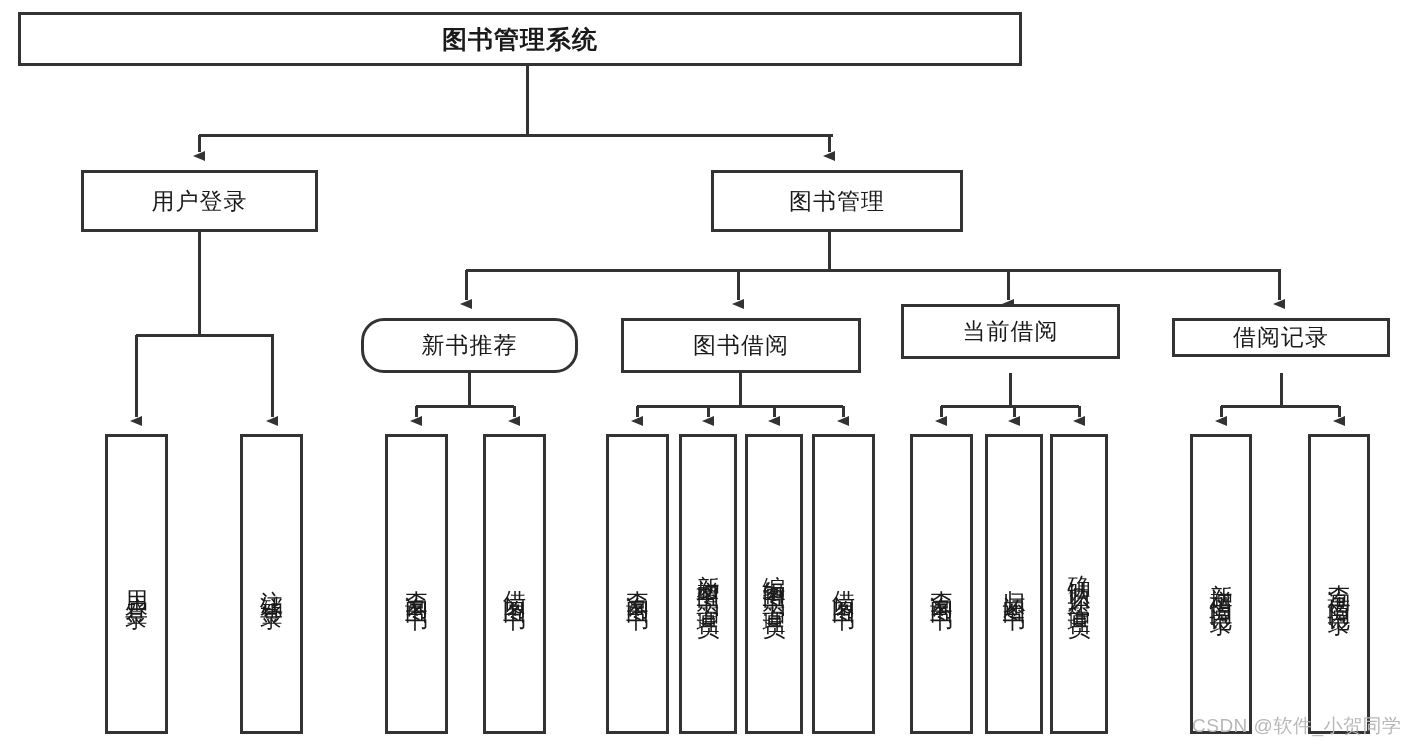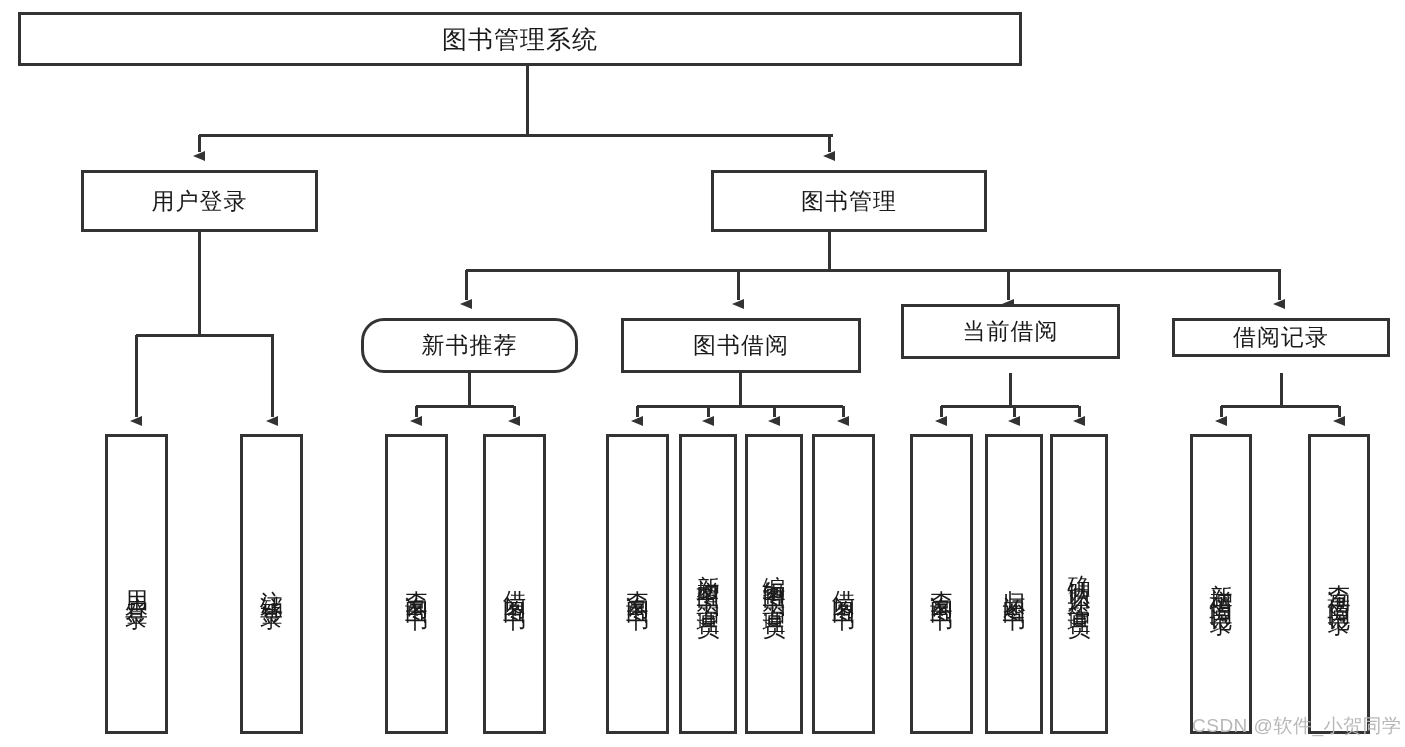--- a/index.html
+++ b/index.html
@@ -46,20 +46,21 @@
   .node.vert .vlabel {
     writing-mode: vertical-rl;
     text-orientation: upright;
     letter-spacing: 6px;
     line-height: 1;
     display: block;
     white-space: nowrap;
   }
   .node.root {
     font-size: 25px;
+    font-weight: bold;
   }
   .watermark {
     position: absolute;
     color: #b8b8b8;
     font-size: 19px;
     white-space: nowrap;
     letter-spacing: 0.5px;
   }
 </style>
 </head>
@@ -118,21 +119,21 @@
     </g>
   </svg>
 
   <div class="node horiz root" id="n-root" style="left: 18px; top: 12px; width: 1004px; height: 54px;">
     <span>图书管理系统</span>
   </div>
 
   <div class="node horiz" id="n-l2-0" style="left: 81px; top: 170px; width: 237px; height: 62px;">
     <span>用户登录</span>
   </div>
-  <div class="node horiz" id="n-l2-1" style="left: 711px; top: 170px; width: 276px; height: 62px;">
+  <div class="node horiz" id="n-l2-1" style="left: 711px; top: 170px; width: 252px; height: 62px;">
     <span>图书管理</span>
   </div>
 
   <div class="node horiz" id="n-l3-0" style="left: 361px; top: 318px; width: 217px; height: 55px; border-radius: 23px;">
     <span>新书推荐</span>
   </div>
   <div class="node horiz" id="n-l3-1" style="left: 621px; top: 318px; width: 240px; height: 55px;">
     <span>图书借阅</span>
   </div>
   <div class="node horiz" id="n-l3-2" style="left: 901px; top: 304px; width: 219px; height: 55px;">

